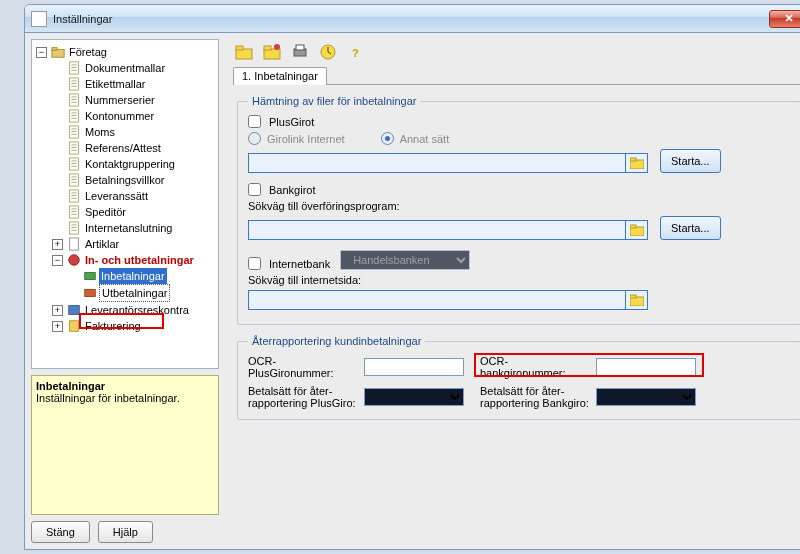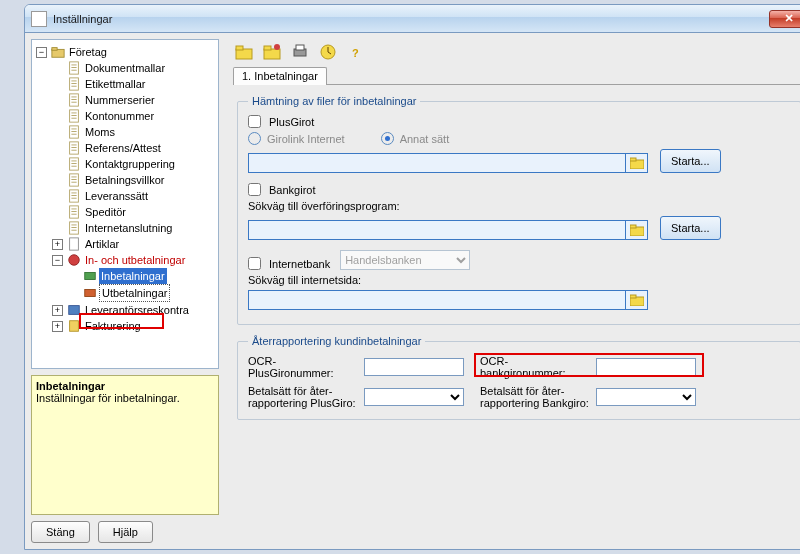--- a/index.html
+++ b/index.html
@@ -15,21 +15,21 @@
   .tree ul { list-style: none; margin: 0; padding-left: 16px; }
   .tree > ul { padding-left: 2px; }
   .tree li { line-height: 16px; white-space: nowrap; position: relative; }
   .tree .node { display: flex; align-items: center; gap: 2px; cursor: pointer; }
   .tree .exp { width: 11px; height: 11px; border: 1px solid #7a7a7a; display: inline-flex; align-items: center; justify-content: center; font-size: 9px; line-height: 9px; margin-right: 2px; background: #fff; }
   .tree .noexp { width: 13px; display: inline-block; }
   .tree .ico { width: 14px; height: 14px; display: inline-block; }
   .tree .label { padding: 0 2px; }
   .tree .sel { background: #2f6fcf; color: #fff; }
   .tree .hl { border: 1px dotted #555; }
-  .tree .red { color: #c00000; }
+  .tree .red { color: #c00000; font-weight: bold; }
   .info { flex: 1; background: #ffffcc; border: 1px solid #b0b070; padding: 4px; }
   .info .infotitle { font-weight: bold; }
   .btnrow { display: flex; gap: 8px; }
   .btn { height: 22px; padding: 2px 14px; background: linear-gradient(#fdfdfd,#e6e6e6); border: 1px solid #8a8a8a; border-radius: 3px; cursor: pointer; }
   .rightcol { flex: 1; padding: 8px 10px 10px 8px; display: flex; flex-direction: column; }
   .toolbar { display: flex; gap: 10px; padding: 2px 2px 6px; }
   .toolbar .tico { width: 18px; height: 18px; cursor: pointer; }
   .tabs { border-bottom: 1px solid #a0a0a0; display: flex; }
   .tab { padding: 2px 8px 3px; border: 1px solid #a0a0a0; border-bottom: none; background: #fdfdfd; border-radius: 2px 2px 0 0; margin-bottom: -1px; cursor: pointer; }
   .panel { flex: 1; padding: 10px 4px 4px; }
@@ -37,21 +37,21 @@
   legend { padding: 0 4px; color: #1a4a8a; }
   .row { display: flex; align-items: flex-end; gap: 6px; margin-bottom: 4px; }
   input[type=checkbox] { width: 13px; height: 13px; margin: 0 2px 0 0; }
   .radio { width: 13px; height: 13px; border: 1px solid #5a8ac0; border-radius: 50%; display: inline-flex; align-items: center; justify-content: center; }
   .radio.checked:after { content: ""; width: 5px; height: 5px; background: #2f6fcf; border-radius: 50%; }
   .pathinput { display: flex; align-items: center; width: 400px; }
   .pathinput input { flex: 1; height: 20px; border: 1px solid #3a78c4; background: #e9f2fc; padding: 2px 4px; }
   .pathinput .browse { width: 22px; height: 20px; border: 1px solid #3a78c4; border-left: none; background: #e9f2fc; display: flex; align-items: center; justify-content: center; cursor: pointer; }
   .startbtn { height: 24px; padding: 2px 10px; border: 1px solid #3a78c4; border-radius: 3px; background: linear-gradient(#f0f6fc,#d0e2f4); cursor: pointer; margin-left: 6px; }
   .disabled { color: #8a8a8a; }
-  select { height: 20px; border: 1px solid #a0b4c8; background: #ffffff; padding: 1px 0; }
+  select { height: 20px; border: 1px solid #a0b4c8; background: #0f172a; padding: 1px 8px; }
   .grid { display: grid; grid-template-columns: 110px 110px 110px 110px; column-gap: 6px; row-gap: 6px; align-items: center; }
   .txtin { height: 18px; border: 1px solid #7a9ac0; width: 100px; }
   .highlight-red { position: absolute; border: 2px solid #e00000; pointer-events: none; }
   .foldersvg { fill: #e6c96a; stroke: #a08a30; }
   .ylw { fill: #f4d94a; stroke: #b79a20; }
 </style>
 </head>
 <body>
 
 <div class="window">

